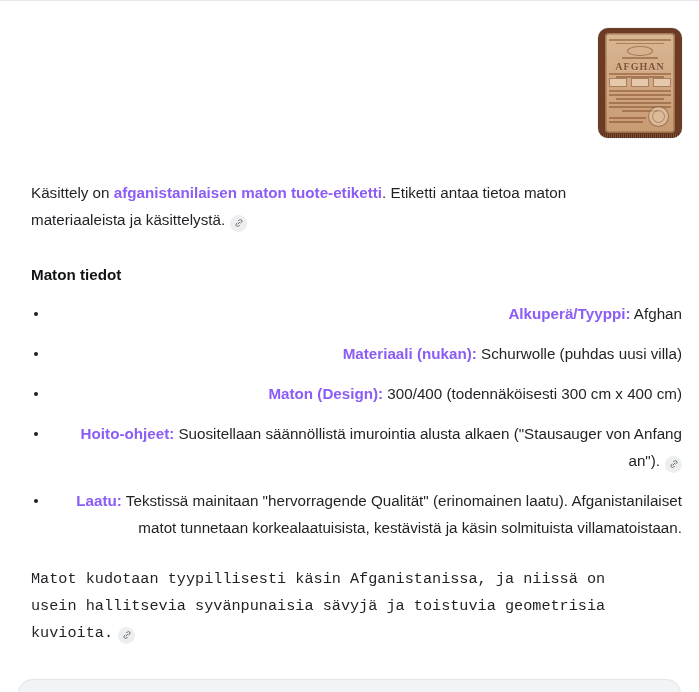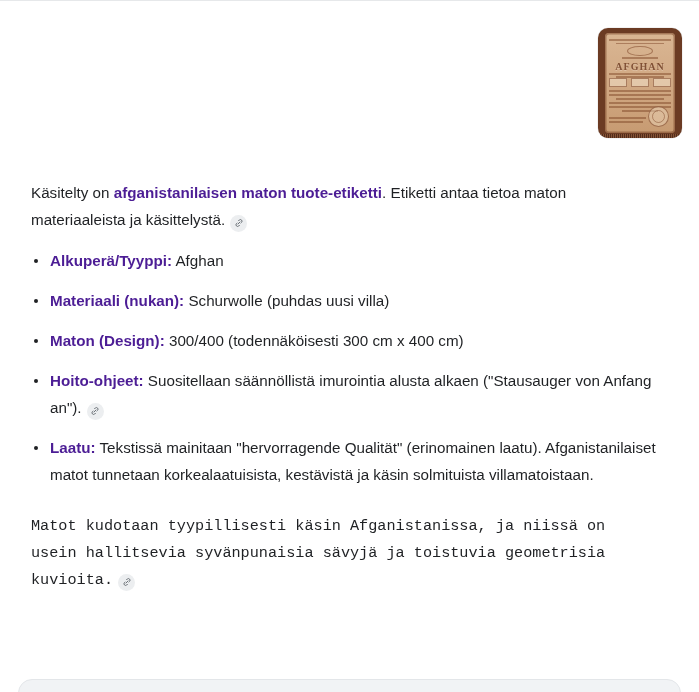--- a/index.html
+++ b/index.html
@@ -161,20 +161,21 @@
     font-size: 15.2px;
     line-height: 22px;
     font-weight: bold;
     color: #111315;
   }
 
   ul.facts {
     margin: 14px 0 0 0;
     padding: 0;
     list-style: none;
+    text-align: right;
   }
   ul.facts > li {
     position: relative;
     padding-left: 19px;
     font-size: 15.2px;
     line-height: 27px;
     color: #1f2124;
     margin-bottom: 13px;
     max-width: 645px;
   }
@@ -182,21 +183,21 @@
   ul.facts > li::before {
     content: "";
     position: absolute;
     left: 3px;
     top: 12px;
     width: 4px;
     height: 4px;
     border-radius: 50%;
     background: #1f2124;
   }
-  .k { font-weight: bold; color: #4c1d95; }
+  .k { font-weight: bold; color: #8b5cf6; }
 
   .tail-wrap { margin-top: 25px; font-family: Liberation Mono, monospace; }
 
   
   .cite {
     display: inline-flex;
     align-items: center;
     justify-content: center;
     width: 17px;
     height: 17px;
@@ -251,28 +252,29 @@
         <div class="ln" style="left:6%;right:42%;top:84%"></div>
         <div class="ln" style="left:6%;right:46%;top:88%"></div>
         <div class="seal"></div>
       </div>
       <div class="fringe"></div>
     </div>
   </div>
 
   <div class="body">
 
-    <p class="para"><span>Käsitelty on </span><span class="k">afganistanilaisen maton tuote-etiketti</span><span>. Etiketti antaa tietoa maton materiaaleista ja käsittelystä.</span><span class="cite">
+    <p class="para"><span>Käsittely on </span><span class="k">afganistanilaisen maton tuote-etiketti</span><span>. Etiketti antaa tietoa maton materiaaleista ja käsittelystä.</span><span class="cite">
           <svg width="10" height="10" viewBox="0 0 24 24" fill="none" stroke="#6b7177" stroke-width="2.4" stroke-linecap="round">
             <path d="M9.5 14.5 14.5 9.5"></path>
             <path d="M11 6.5l1.8-1.8a3.9 3.9 0 0 1 5.5 5.5L16.5 12"></path>
             <path d="M13 17.5l-1.8 1.8a3.9 3.9 0 0 1-5.5-5.5L7.5 12"></path>
           </svg>
         </span></p>
 
+    <h3 class="section-title">Maton tiedot</h3>
 
     <ul class="facts">
       <li><span class="k">Alkuperä/Tyyppi:</span><span> Afghan</span></li>
       <li><span class="k">Materiaali (nukan):</span><span> Schurwolle (puhdas uusi villa)</span></li>
       <li><span class="k">Maton (Design):</span><span> 300/400 (todennäköisesti 300 cm x 400 cm)</span></li>
       <li><span class="k">Hoito-ohjeet:</span><span> Suositellaan säännöllistä imurointia alusta alkaen ("Stausauger von Anfang an").</span><span class="cite">
             <svg width="10" height="10" viewBox="0 0 24 24" fill="none" stroke="#6b7177" stroke-width="2.4" stroke-linecap="round">
               <path d="M9.5 14.5 14.5 9.5"></path>
               <path d="M11 6.5l1.8-1.8a3.9 3.9 0 0 1 5.5 5.5L16.5 12"></path>
               <path d="M13 17.5l-1.8 1.8a3.9 3.9 0 0 1-5.5-5.5L7.5 12"></path>

